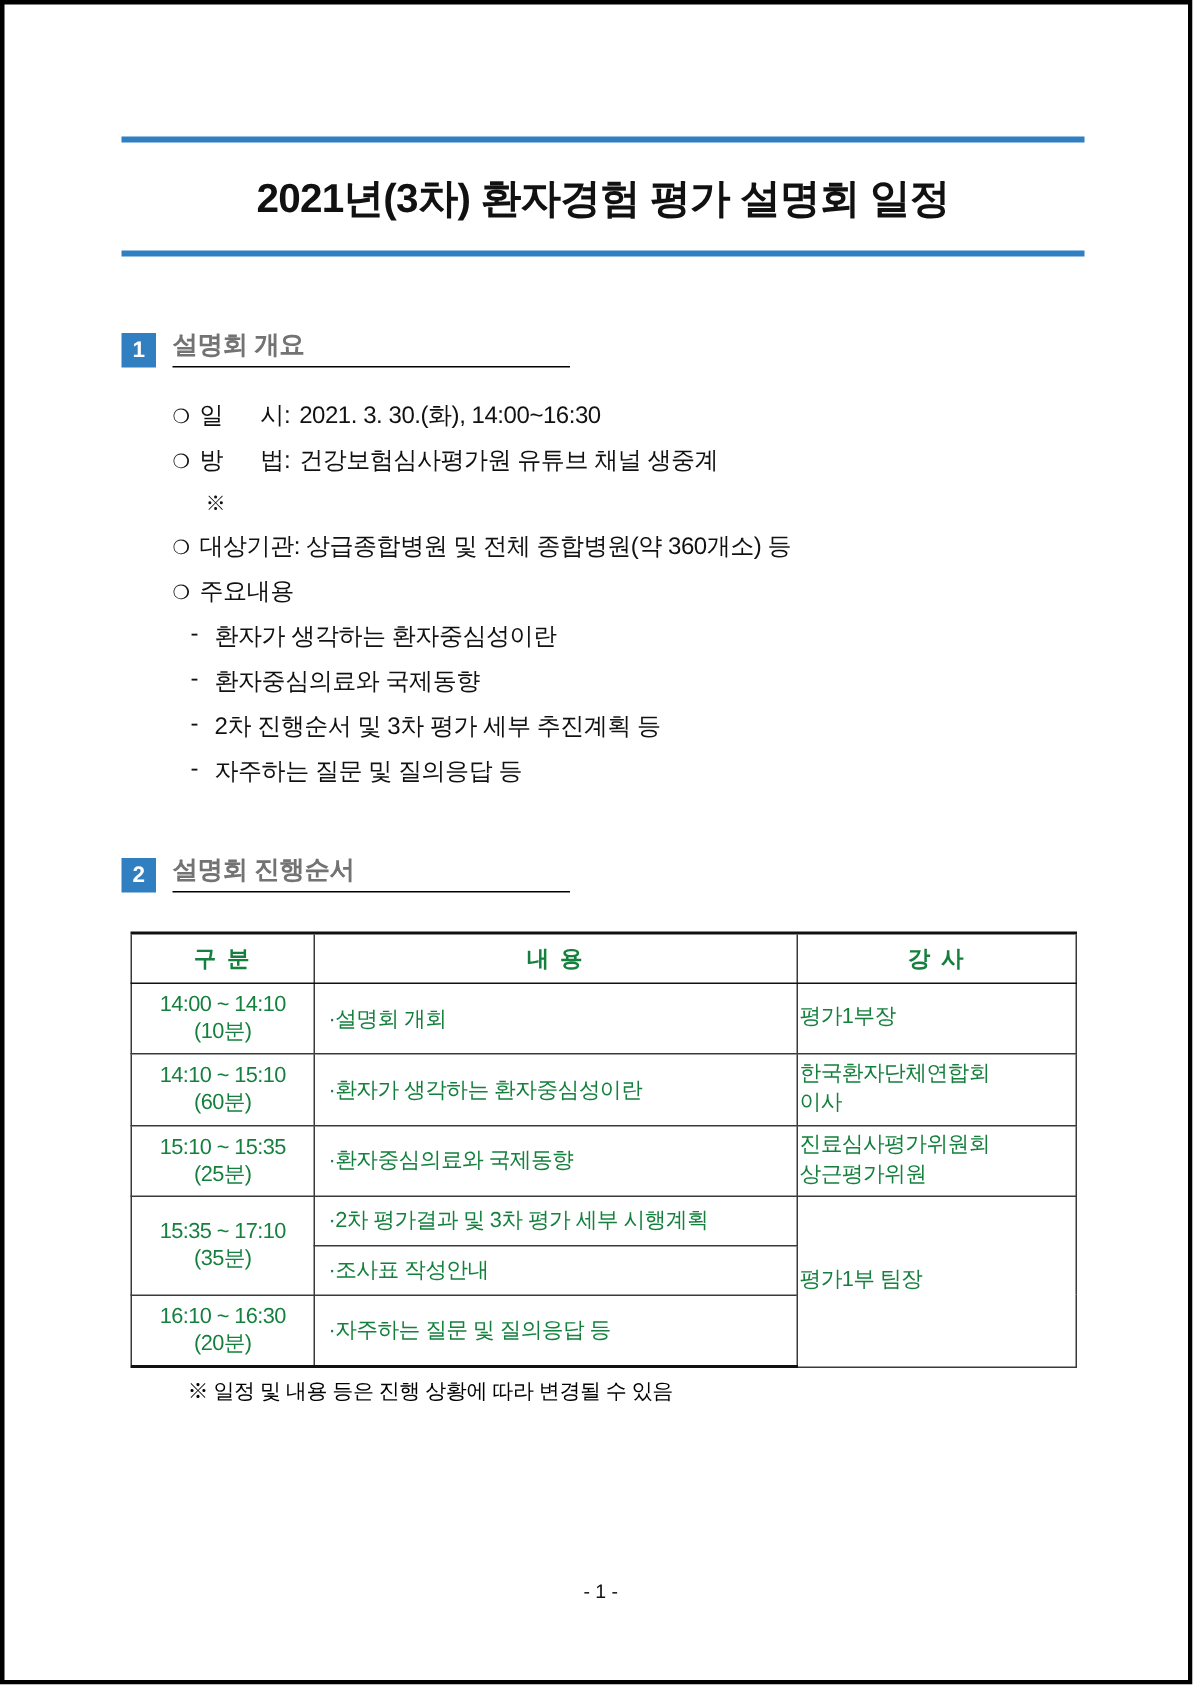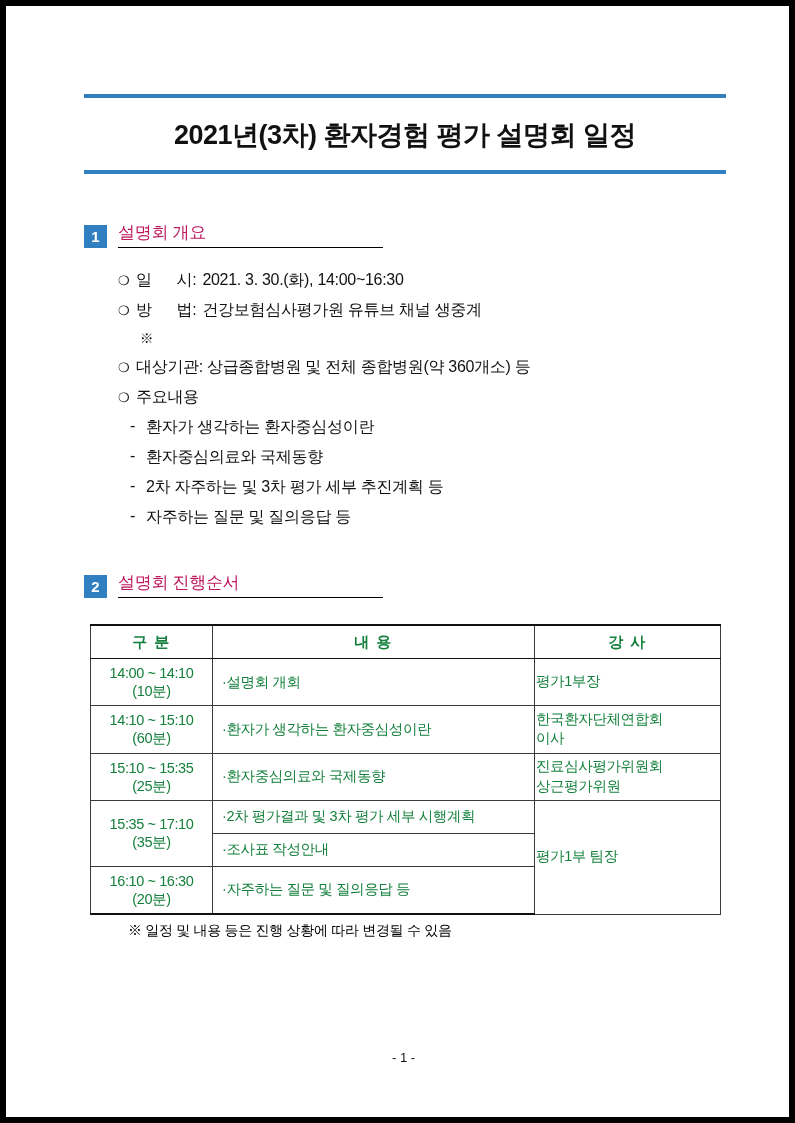--- a/index.html
+++ b/index.html
@@ -10,21 +10,21 @@
   body {
     font-family: "Liberation Sans", sans-serif;
   }
   .page {
     position: relative;
     width: 795px;
     height: 1123px;
     background: #ffffff;
     margin: 0 auto;
     box-sizing: border-box;
-    border: 6px solid #000000;
+    border: 3px solid #000000;
     overflow: hidden;
   }
   .content {
     position: absolute;
     left: 78px;
     top: 88px;
     width: 640px;
   }
 
   
@@ -74,22 +74,22 @@
     margin-right: 11px;
     flex: none;
   }
   .sec-title-wrap {
     border-bottom: 1.6px solid #000000;
     width: 265px;
     padding-bottom: 3px;
   }
   .sec-title {
     font-size: 17px;
-    font-weight: normal;
-    color: #be185d;
+    font-weight: bold;
+    color: #737373;
     letter-spacing: -0.3px;
   }
 
   
   .bullets {
     margin-top: 22px;
     padding-left: 34px;
   }
   .b-row {
     display: flex;
@@ -248,21 +248,21 @@
         <div class="dash-row">
           <span class="dash-mark">-</span>
           <span>환자가 생각하는 환자중심성이란</span>
         </div>
         <div class="dash-row">
           <span class="dash-mark">-</span>
           <span>환자중심의료와 국제동향</span>
         </div>
         <div class="dash-row">
           <span class="dash-mark">-</span>
-          <span>2차 자주하는 및 3차 평가 세부 추진계획 등</span>
+          <span>2차 진행순서 및 3차 평가 세부 추진계획 등</span>
         </div>
         <div class="dash-row">
           <span class="dash-mark">-</span>
           <span>자주하는 질문 및 질의응답 등</span>
         </div>
 
       </div>
     </div>
 
     <div class="section" style="margin-top:42px;">

